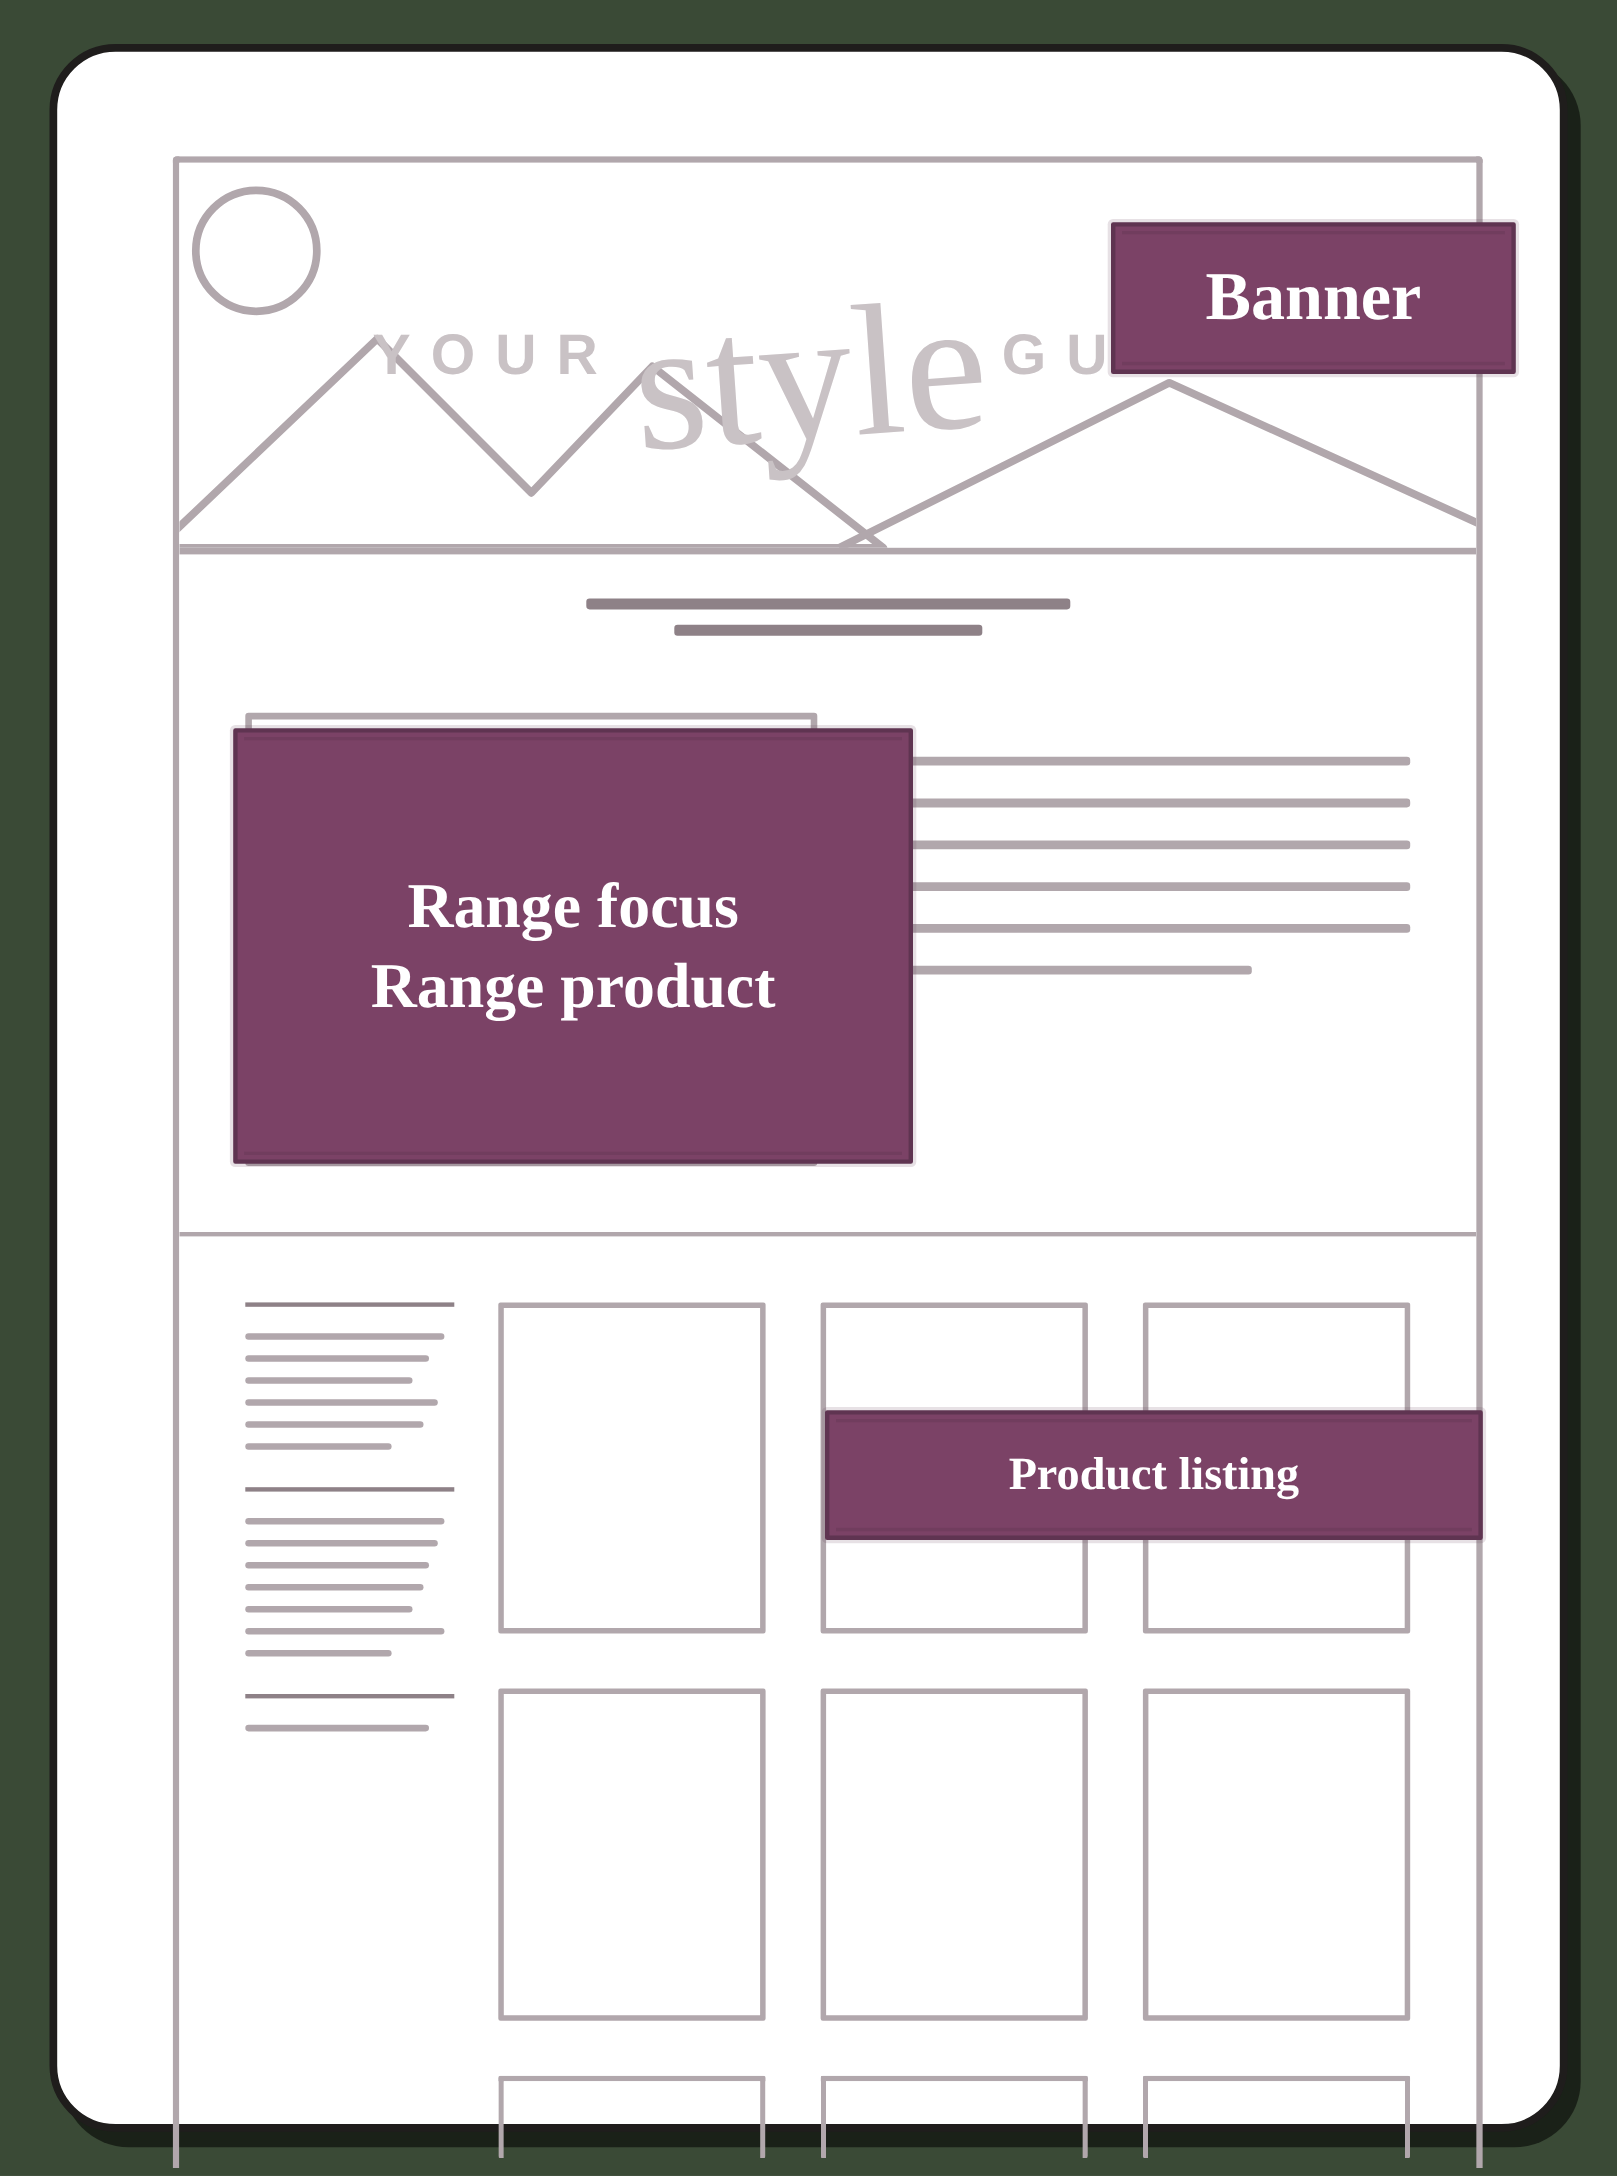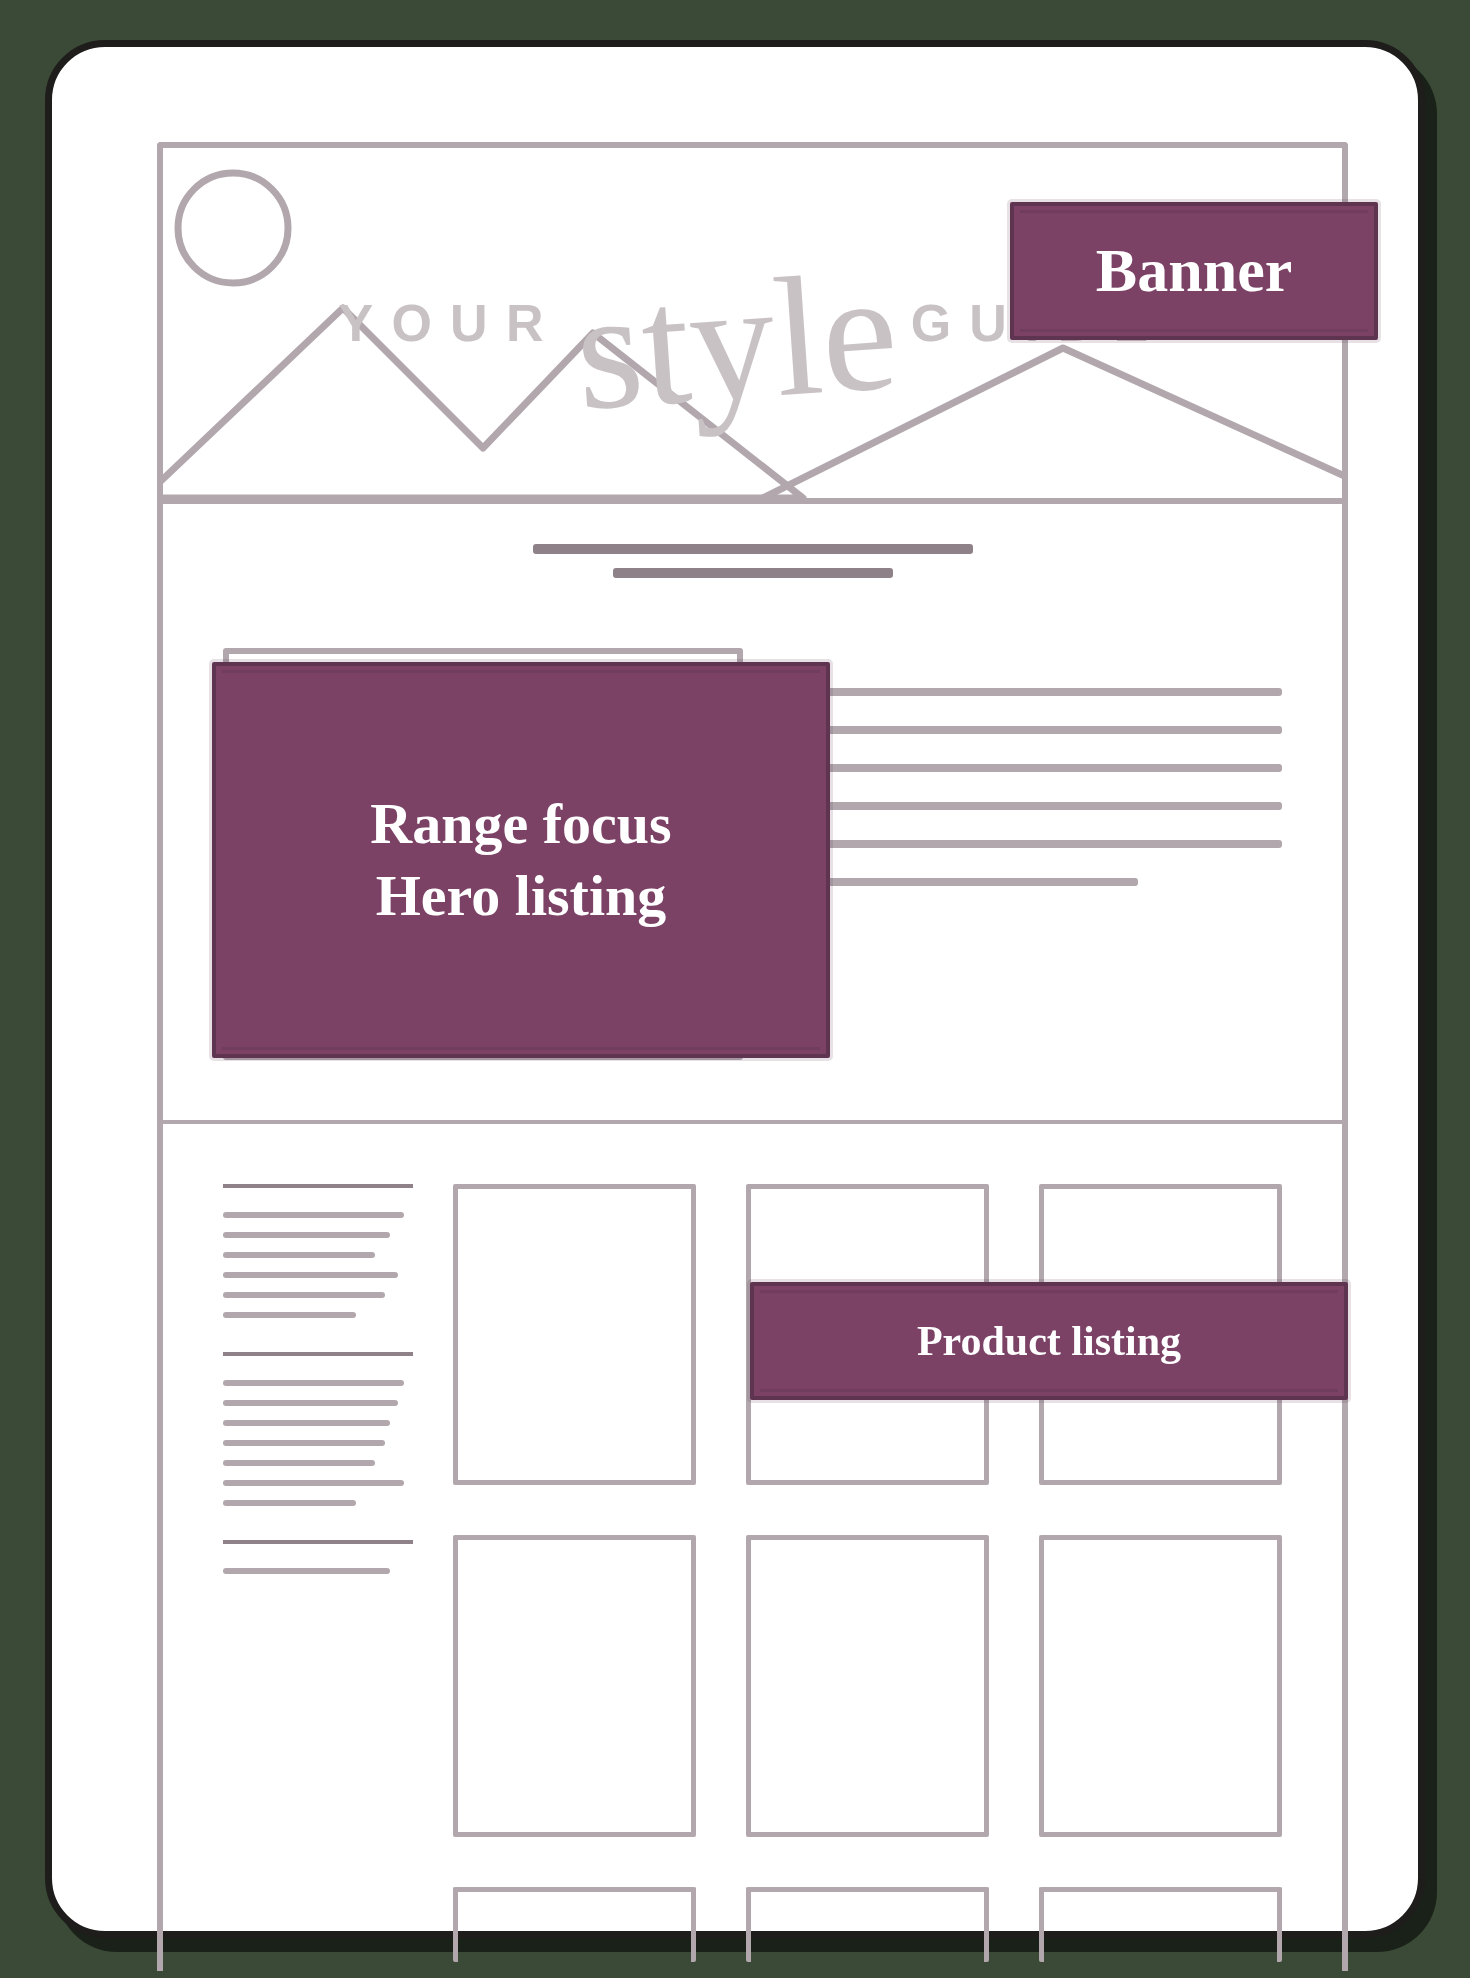--- a/index.html
+++ b/index.html
@@ -178,21 +178,21 @@
       </div>
 
     </div>
 
     <div class="callout c-banner">
       <span>Banner</span>
     </div>
     <div class="callout c-editorial">
       <div>
         <span>Range focus</span>
-        <span>Hero listing</span>
+        <span>Range product</span>
       </div>
     </div>
     <div class="callout c-listing">
       <span>Product listing</span>
     </div>
 
   </div>
 </div>
 
 </body></html>

